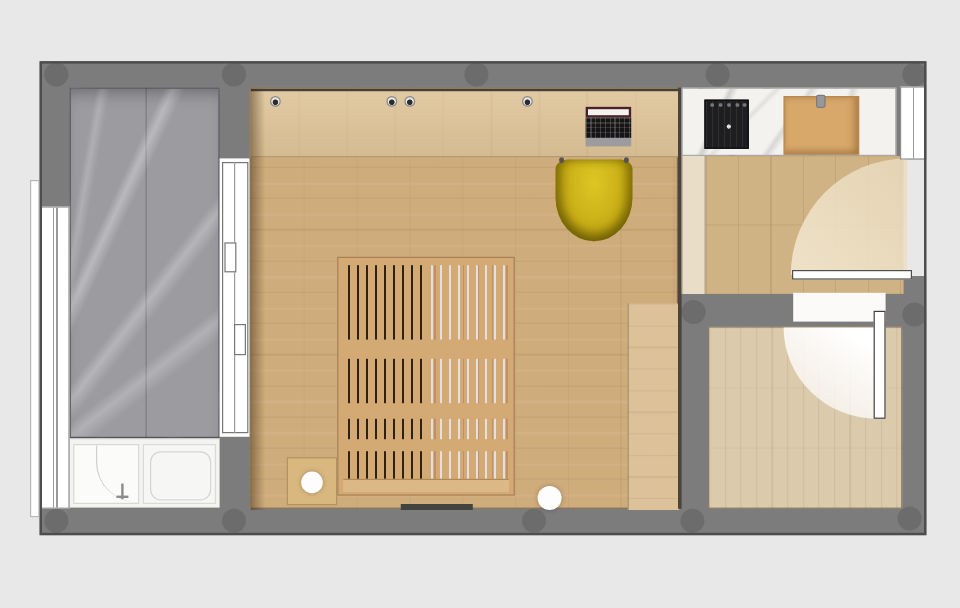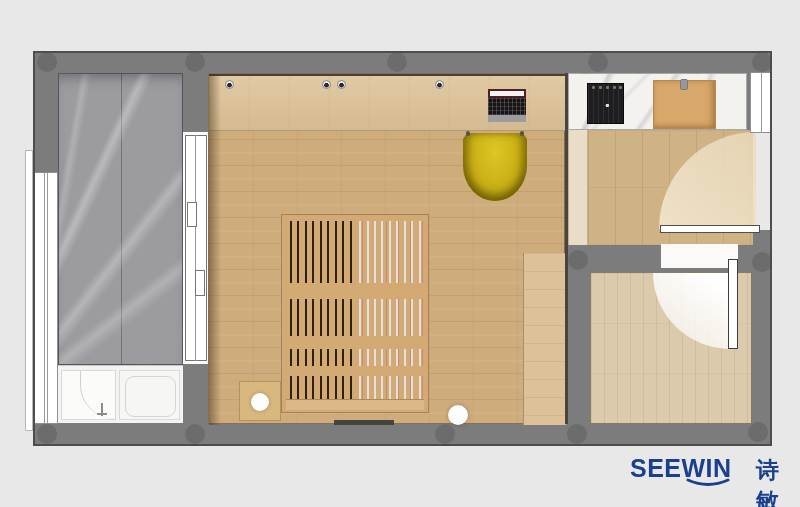--- a/index.html
+++ b/index.html
@@ -195,21 +195,14 @@
     <div class="bolt" style="left:534px;top:373px;"></div>
     <div class="bolt" style="left:715px;top:371px;"></div>
     <div class="bolt" style="left:535px;top:199px;"></div>
     <div class="bolt" style="left:719px;top:201px;"></div>
 
     <div class="outer-edge"></div>
   </div>
 
   <div class="abs sill-left"></div>
 
-  <div class="logo">
-    <span class="logo-latin">SEEWIN</span>
-    <svg class="logo-smile" width="44" height="10" viewBox="0 0 44 10">
-      <path d="M2 2 Q 22 11 42 2" fill="none" stroke="#1a3f8e" stroke-width="3" stroke-linecap="round"></path>
-    </svg>
-    <span class="logo-cjk">诗敏</span>
-  </div>
 
 </div>
 
 </body></html>

